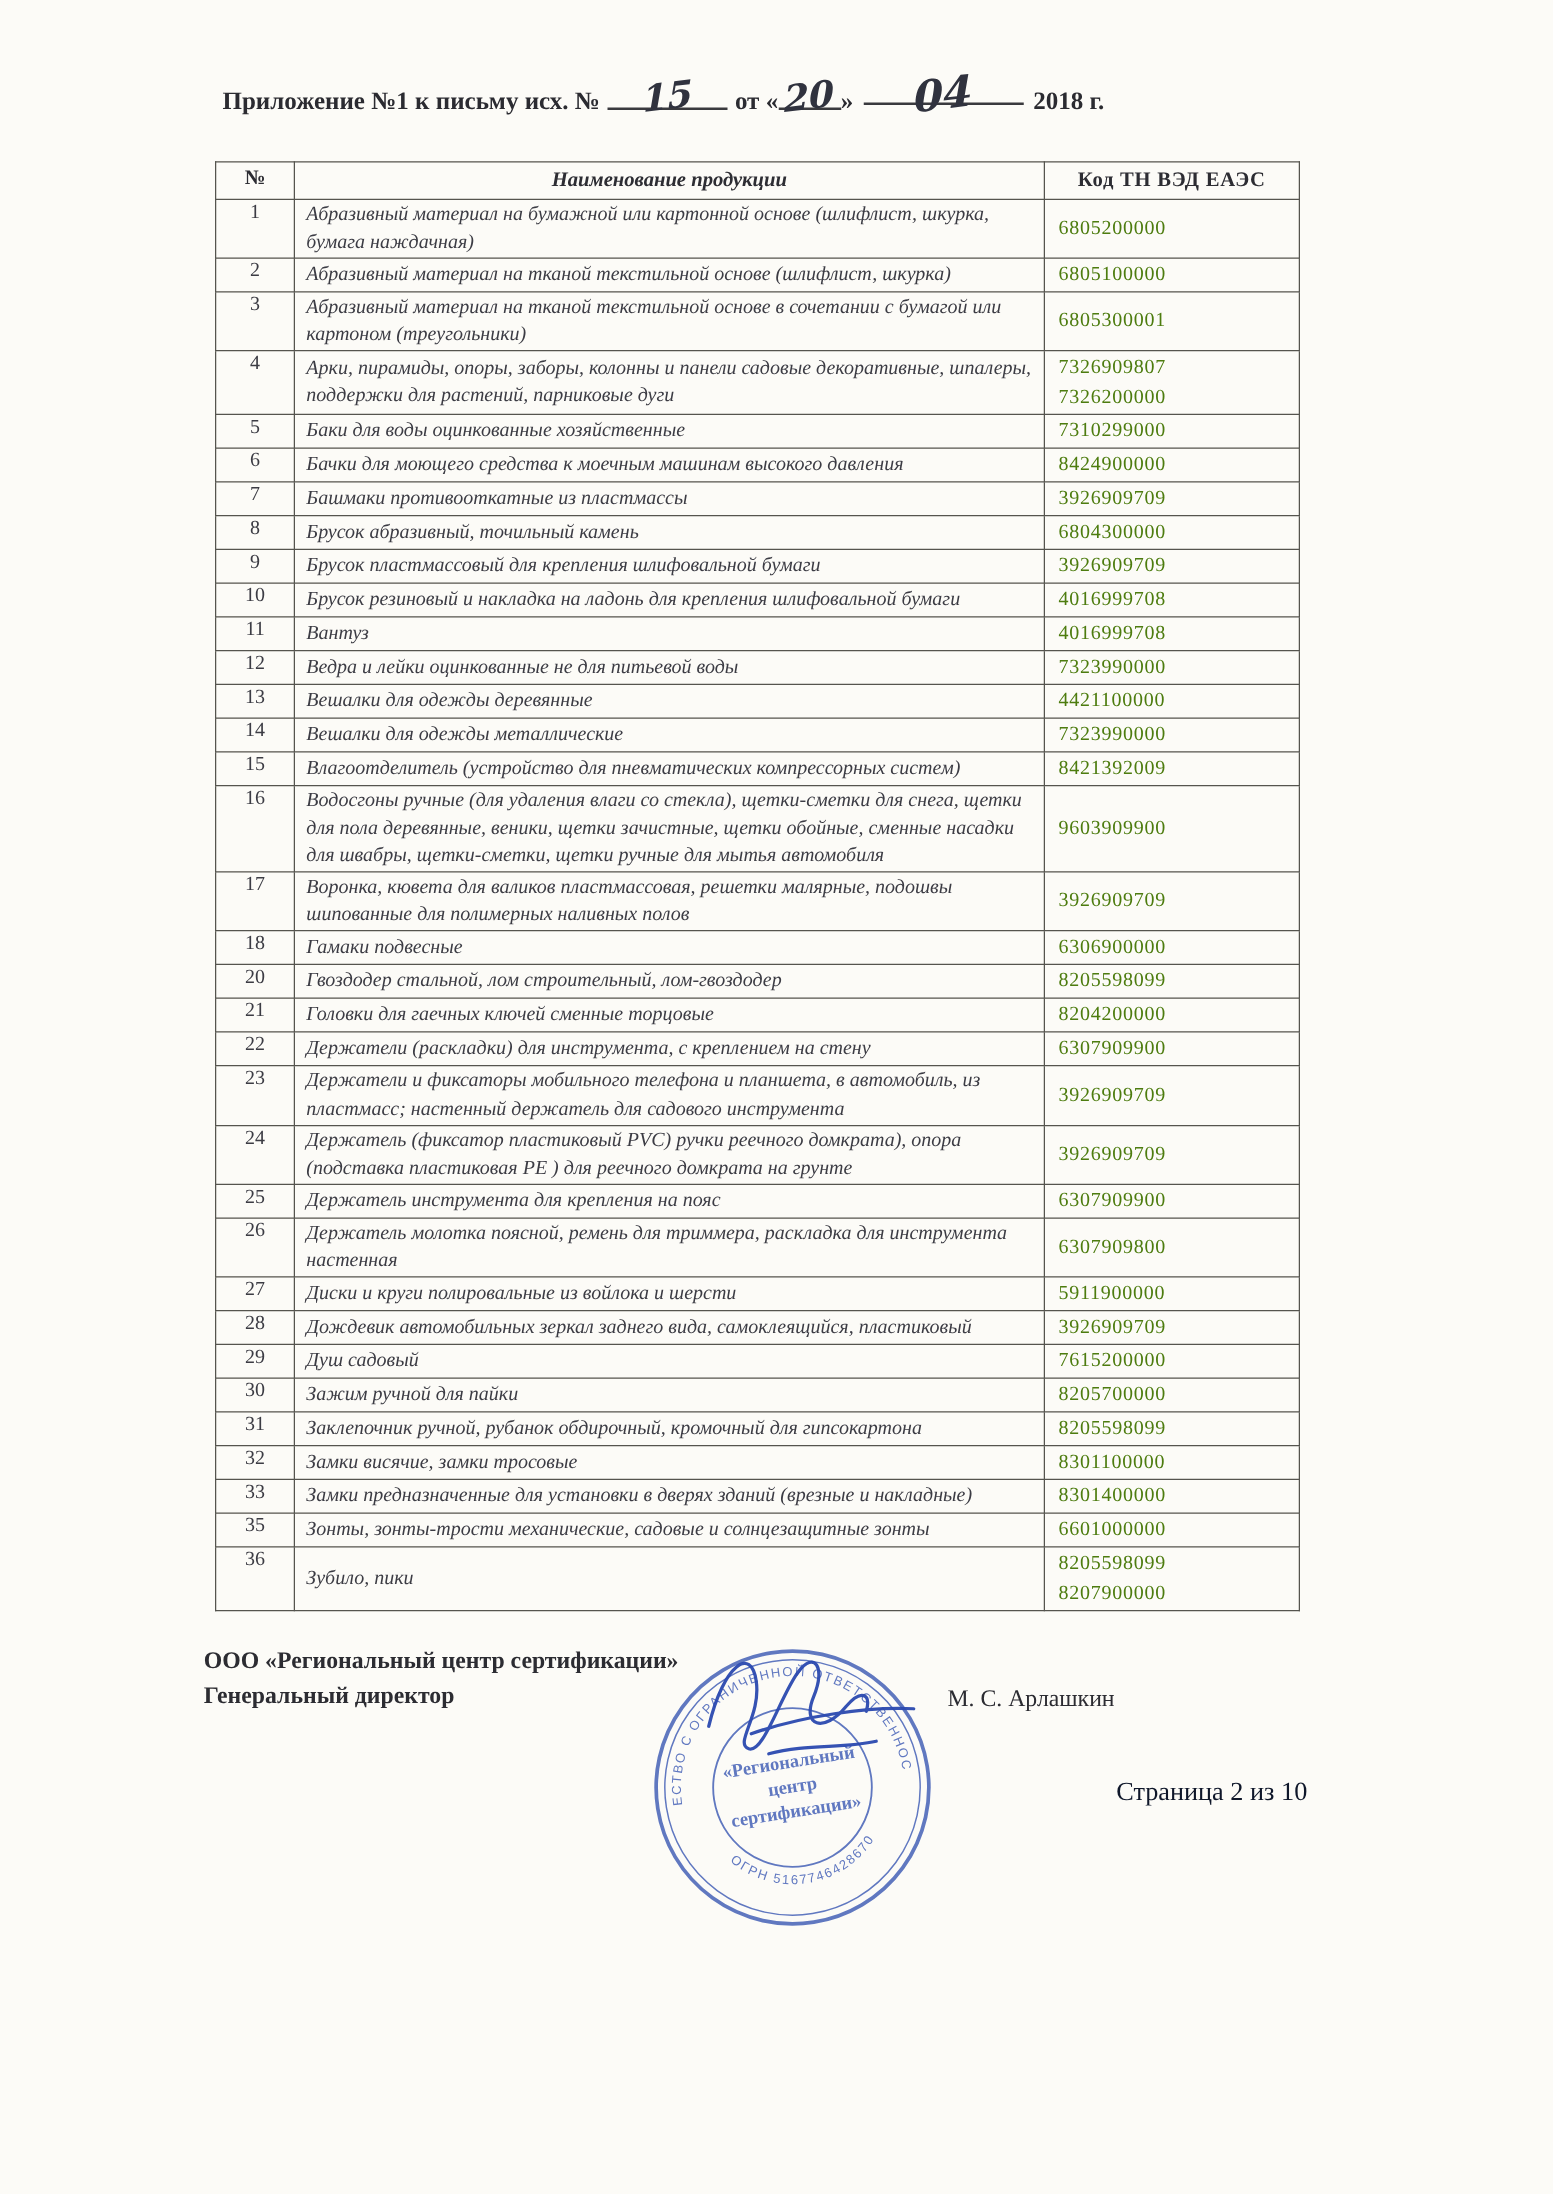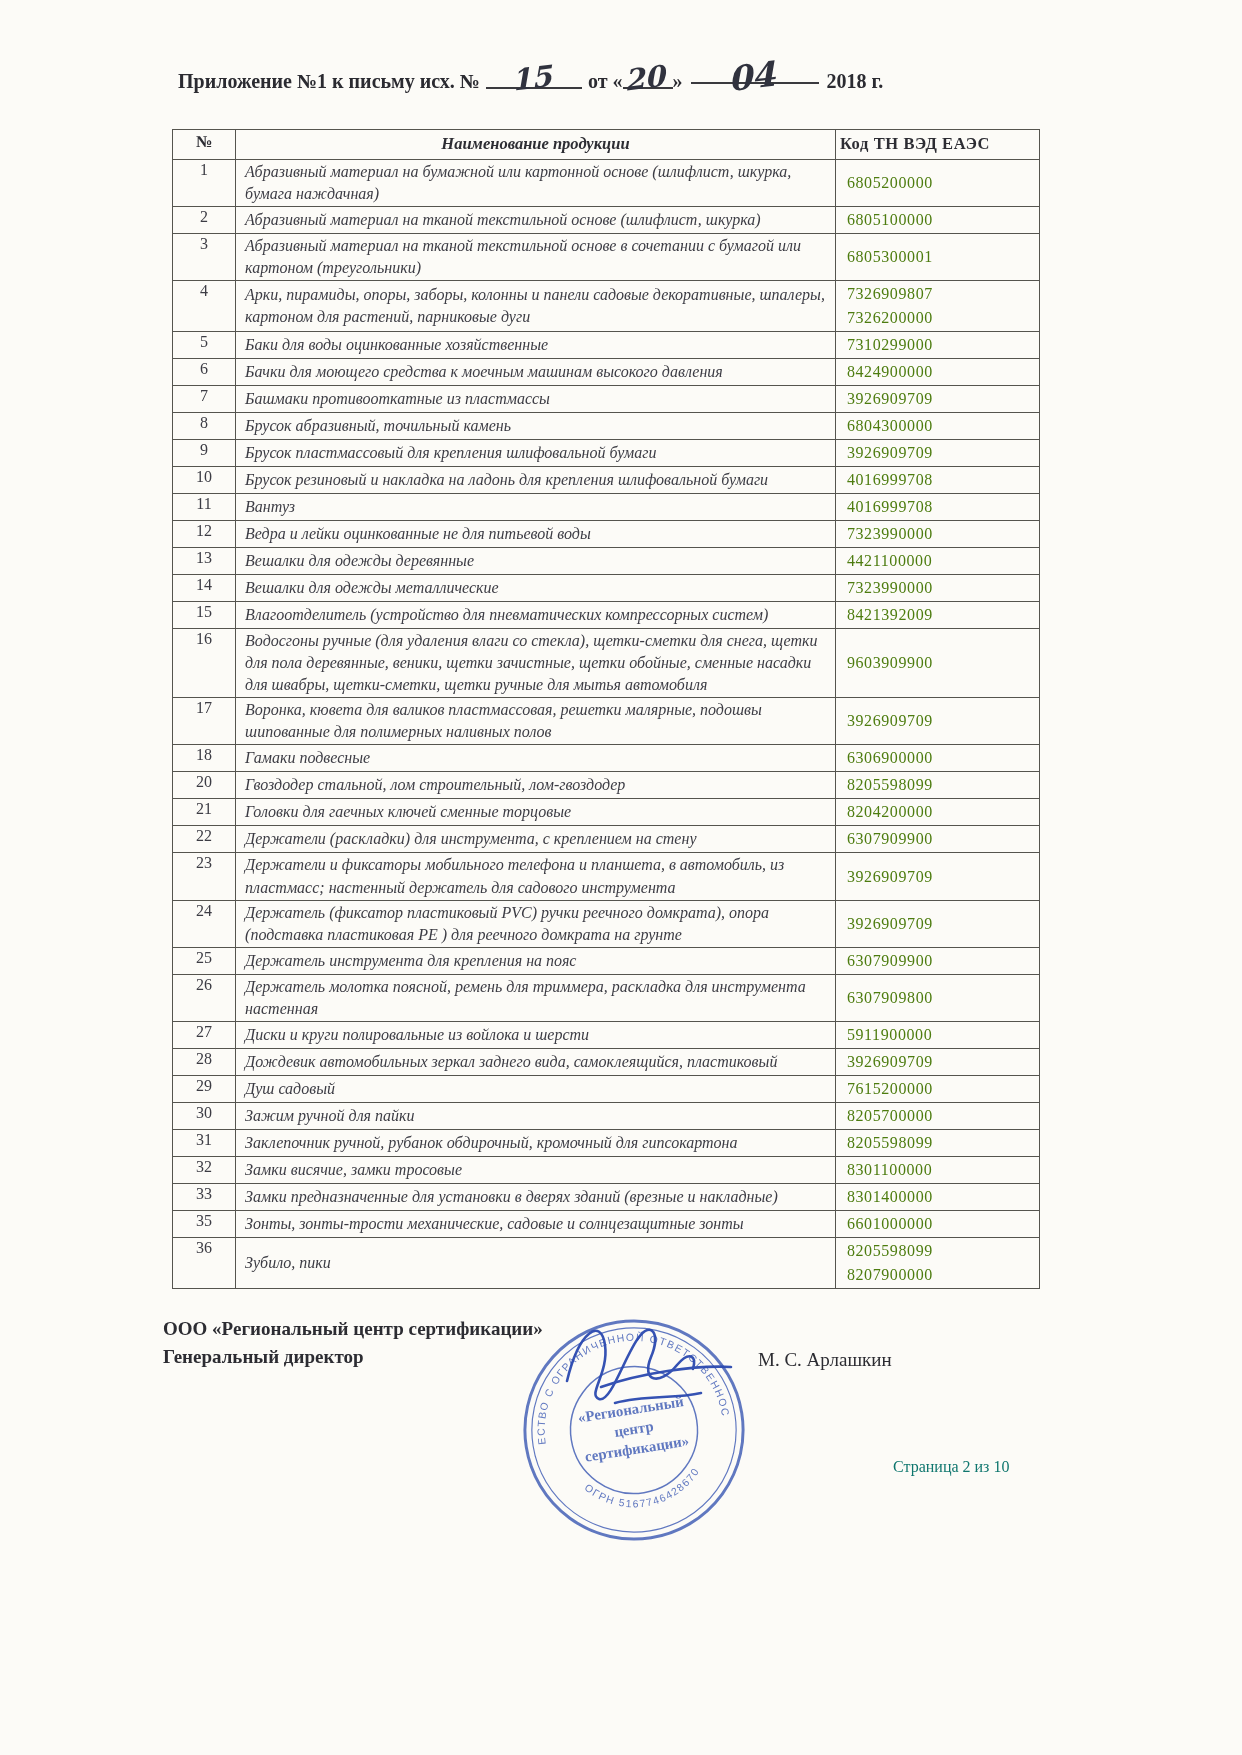--- a/index.html
+++ b/index.html
@@ -91,23 +91,22 @@
     left:758px;
     top:34px;
     font-weight:normal;
     font-size:19px;
     color:#2c2c32;
   }
   .pageno {
     position:absolute;
     left:893px;
     top:106px;
-    color:#0f766e;
-    font-size:16px;
-    margin-top:37px;
+    color:#0f172a;
+    font-size:21px;
   }
   .stamp-wrap {
     position:absolute;
     left:515px;
     top:-4px;
     width:238px;
     height:238px;
     transform:rotate(-9deg);
     opacity:0.82;
   }
@@ -127,21 +126,21 @@
 
   <div class="doc-header">
     <span>Приложение №1 к письму исх. №</span><span class="blank blank-no"><span class="hw">15</span></span><span>от «</span><span class="blank blank-day"><span class="hw">20</span></span><span>»</span><span class="blank blank-month"><span class="hw hw-big">04</span></span><span>2018 г.</span>
   </div>
 
   <table class="products">
     <thead>
       <tr>
         <th class="cell-num">№</th>
         <th class="cell-name">Наименование продукции</th>
-        <th class="cell-code" style="text-align:left">Код ТН ВЭД ЕАЭС</th>
+        <th class="cell-code" style="text-align:center">Код ТН ВЭД ЕАЭС</th>
       </tr>
     </thead>
     <tbody>
     <tr>
       <td class="cell-num">1</td>
       <td class="cell-name">Абразивный материал на бумажной или картонной основе (шлифлист, шкурка, бумага наждачная)</td>
       <td class="cell-code">
             <div class="code-line">6805200000</div>
           </td>
     </tr>
@@ -157,21 +156,21 @@
     <tr>
       <td class="cell-num">3</td>
       <td class="cell-name">Абразивный материал на тканой текстильной основе в сочетании с бумагой или картоном (треугольники)</td>
       <td class="cell-code">
             <div class="code-line">6805300001</div>
           </td>
     </tr>
 
     <tr>
       <td class="cell-num">4</td>
-      <td class="cell-name">Арки, пирамиды, опоры, заборы, колонны и панели садовые декоративные, шпалеры, картоном для растений, парниковые дуги</td>
+      <td class="cell-name">Арки, пирамиды, опоры, заборы, колонны и панели садовые декоративные, шпалеры, поддержки для растений, парниковые дуги</td>
       <td class="cell-code">
             <div class="code-line">7326909807</div>
             <div class="code-line">7326200000</div>
           </td>
     </tr>
 
     <tr>
       <td class="cell-num">5</td>
       <td class="cell-name">Баки для воды оцинкованные хозяйственные</td>
       <td class="cell-code">

